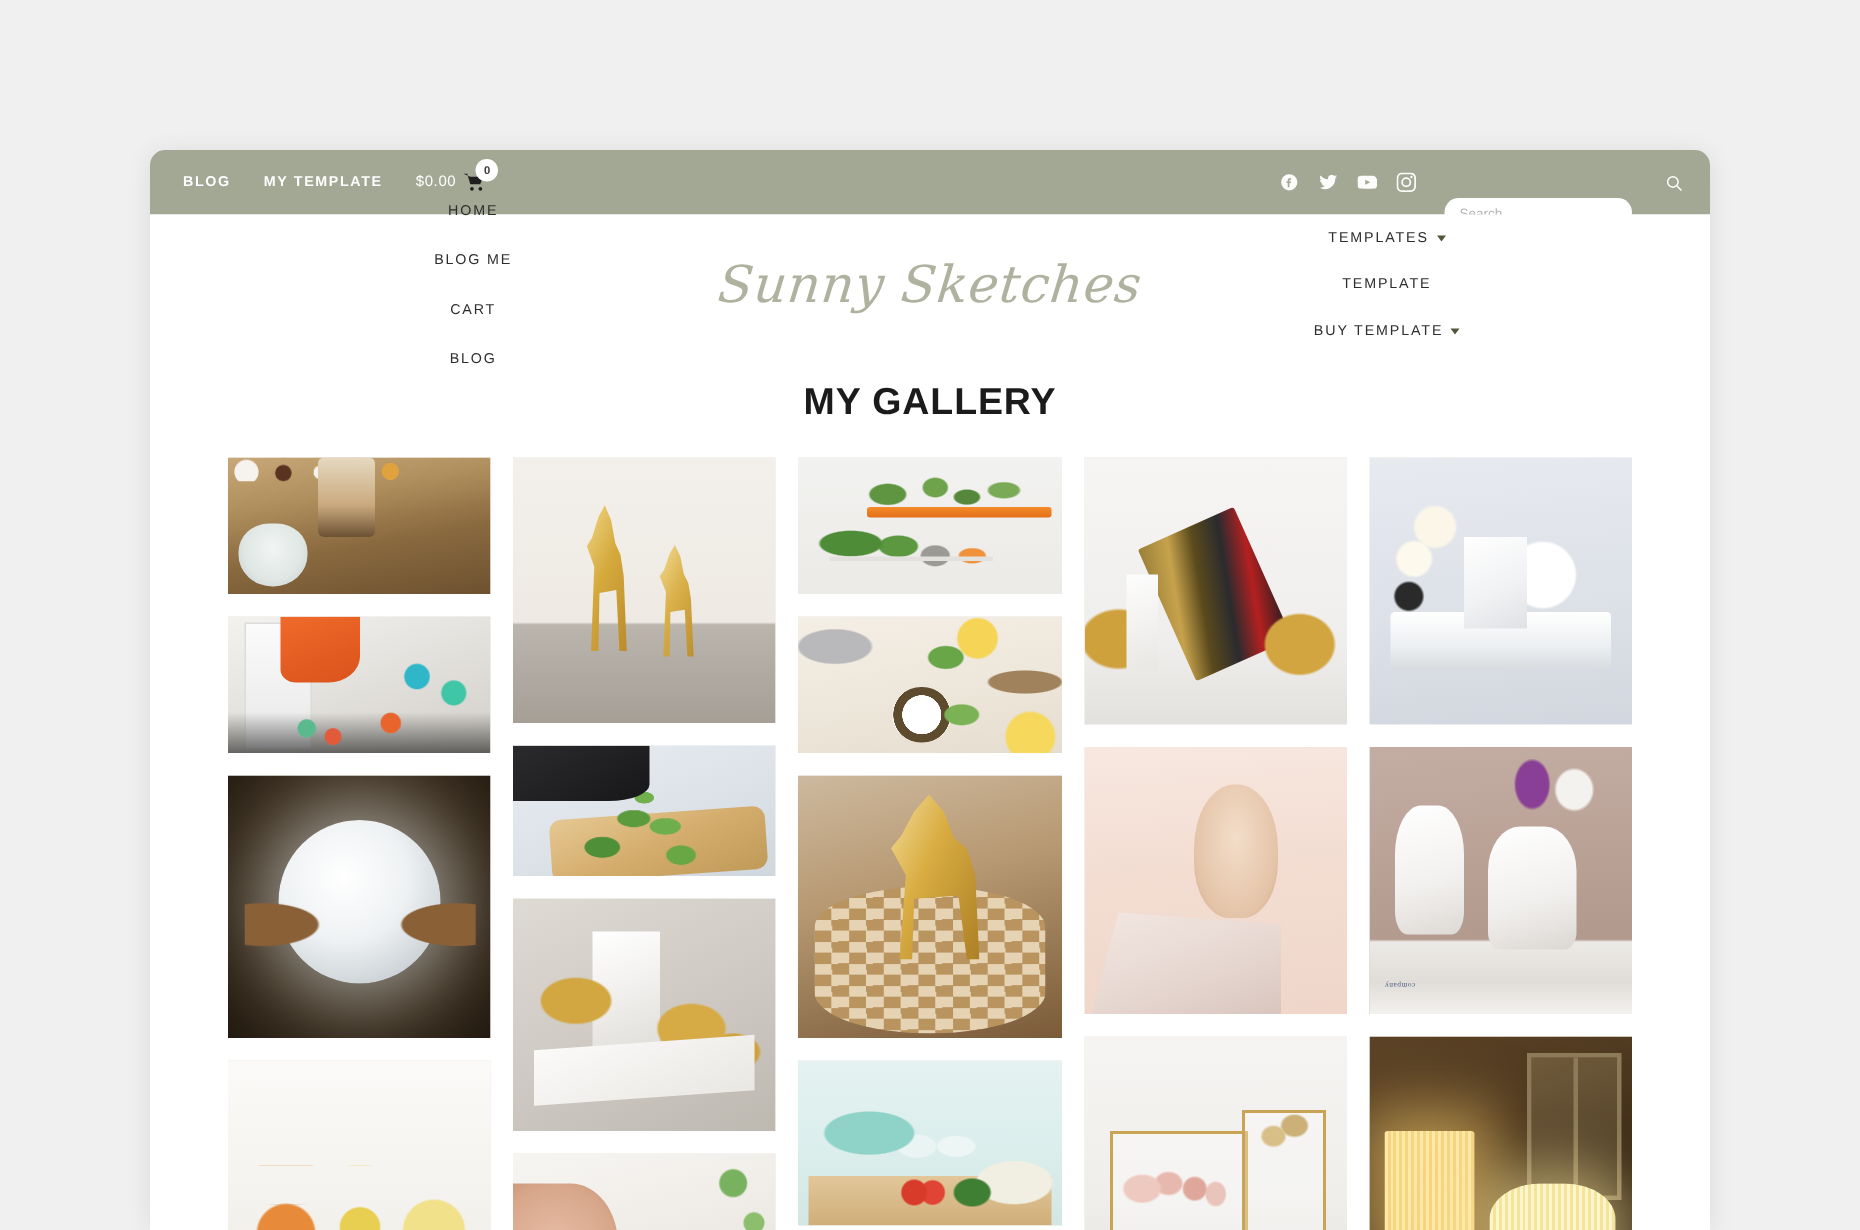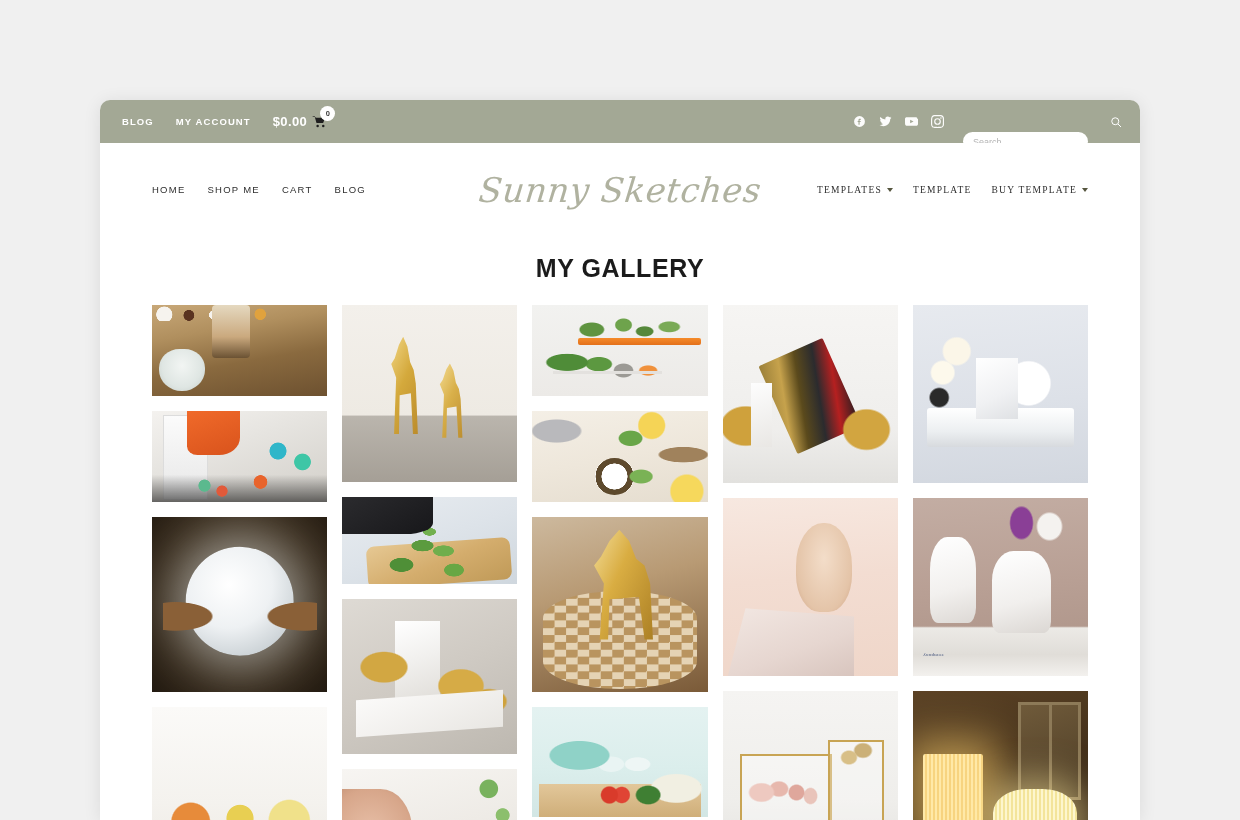--- a/index.html
+++ b/index.html
@@ -43,22 +43,22 @@
     text-decoration: none;
     cursor: pointer;
     white-space: nowrap;
   }
   .cart-price-wrap {
     display: flex; align-items: center; gap: 5px;
     position: relative;
   }
   .cart-price {
     color: #ffffff;
-    font-size: 13px;
-    font-weight: 700;
+    font-size: 10px;
+    font-weight: 400;
     letter-spacing: 0.4px;
     text-align: right;
   }
   .cart-icon-wrap {
     position: relative;
     display: flex; align-items: center;
     cursor: pointer;
   }
   .cart-badge {
     position: absolute;
@@ -108,23 +108,24 @@
     height: 93px;
     display: flex;
     align-items: center;
     padding: 0 52px;
     background: #ffffff;
     position: relative;
   }
   .nav-left, .nav-right {
     display: flex; align-items: center;
     gap: 22px;
+    flex-direction: column;
   }
   .nav-left { flex: 1; }
-  .nav-right { flex: 1; justify-content: flex-end; gap: 20px; font-family: Liberation Serif, serif; }
+  .nav-right { flex: 1; justify-content: flex-end; gap: 20px; }
   .nav-link {
     font-size: 9.5px;
     letter-spacing: 1.25px;
     color: #2e2e2e;
     font-weight: 500;
     text-decoration: none;
     cursor: pointer;
     white-space: nowrap;
     display: flex; align-items: center; gap: 5px;
   }
@@ -428,21 +429,21 @@
 </head>
 <body>
 
 <div class="page-bg"></div>
 
 <div class="browser-window">
 
   <div class="topbar">
     <div class="topbar-left">
       <a class="topbar-link">BLOG</a>
-      <a class="topbar-link">MY ACCOUNT</a>
+      <a class="topbar-link">MY TEMPLATE</a>
       <div class="cart-price-wrap">
         <span class="cart-price">$0.00</span>
         <span class="cart-icon-wrap">
           <svg width="15" height="13" viewBox="0 0 24 20" fill="#1f1f1f" aria-hidden="true">
             <path d="M0 1h4l3.2 11.2h10.6L21 4H7"></path>
             <circle cx="9" cy="17" r="2"></circle>
             <circle cx="18" cy="17" r="2"></circle>
           </svg>
           <span class="cart-badge">0</span>
         </span>
@@ -479,21 +480,21 @@
       </button>
     </div>
   </div>
 
   <div class="main-header">
     <nav class="nav-left">
       <a class="nav-link">
         <span>HOME</span>
       </a>
       <a class="nav-link">
-        <span>SHOP ME</span>
+        <span>BLOG ME</span>
       </a>
       <a class="nav-link">
         <span>CART</span>
       </a>
       <a class="nav-link">
         <span>BLOG</span>
       </a>
     </nav>
 
     <div class="logo">Sunny Sketches</div>

